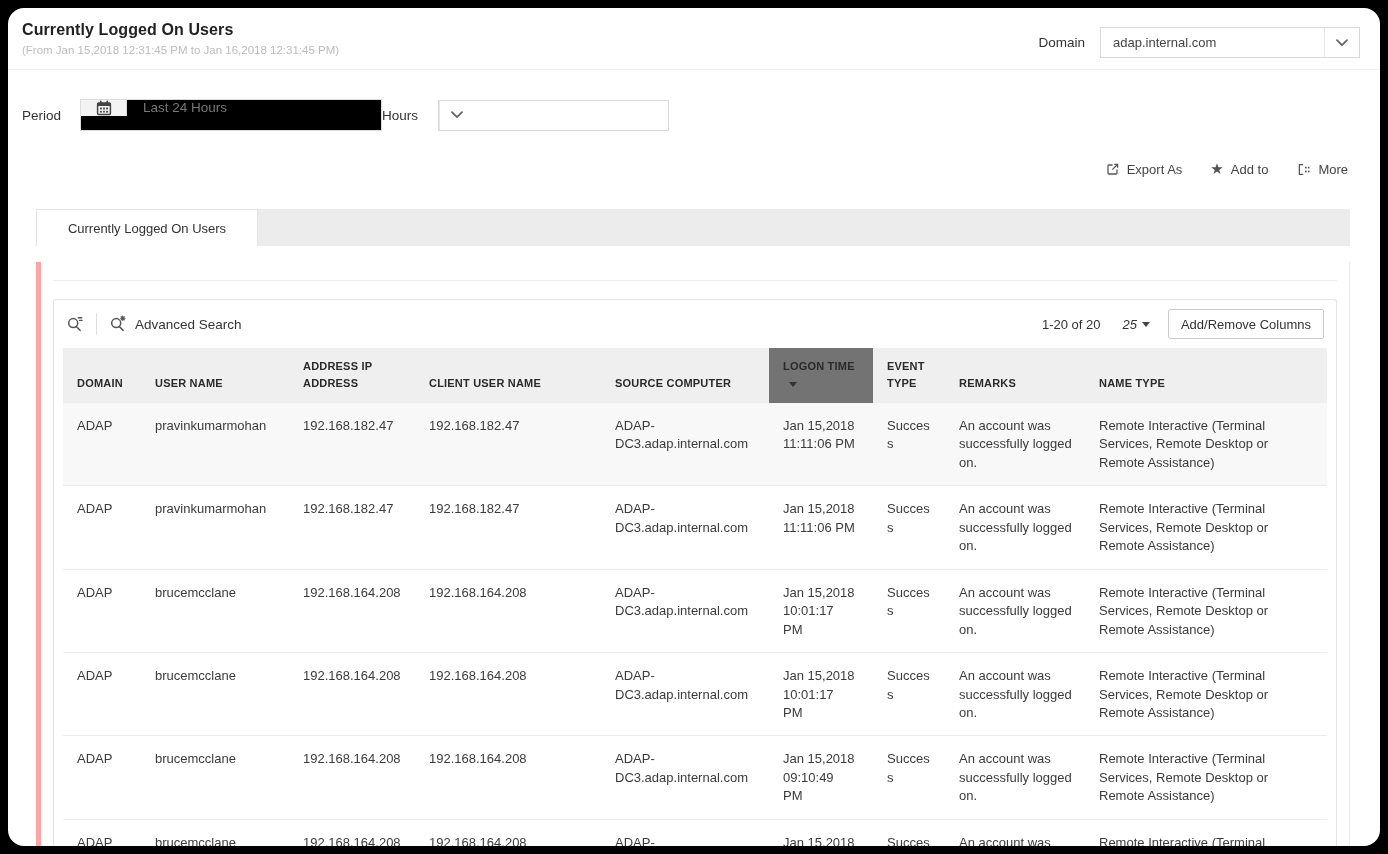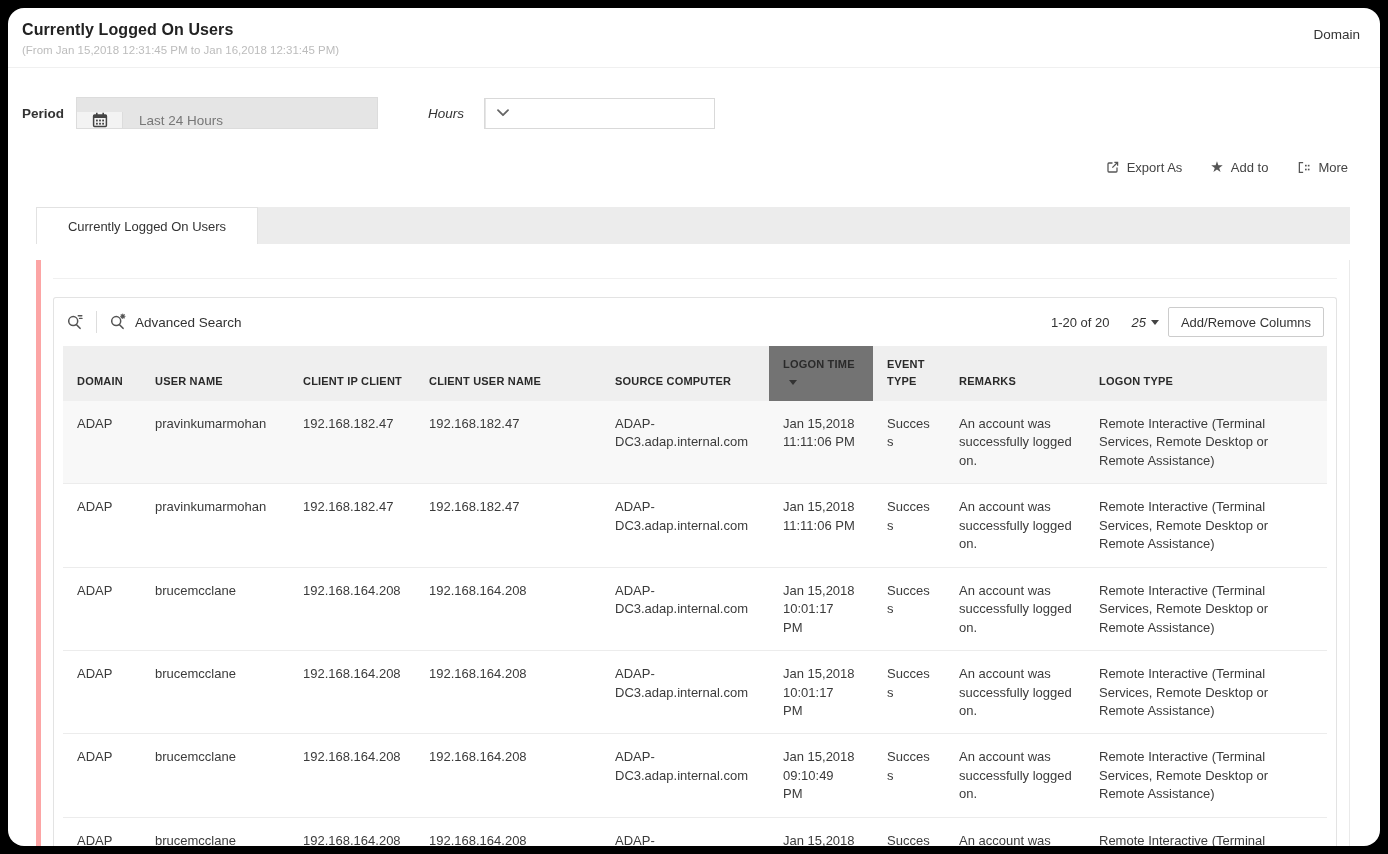--- a/index.html
+++ b/index.html
@@ -16,27 +16,27 @@
   .subtitle { font-size:11.5px; color:#bcbcbc; margin-top:5px; }
   .domain-wrap { display:flex; align-items:center; gap:15px; margin-top:6px; }
   .domain-label { font-size:13.5px; color:#333; }
   .select { display:flex; align-items:stretch; border:1px solid #d9d9d9; height:31px; background:#fff; cursor:pointer; }
   .select .val { display:flex; align-items:center; padding:0 12px; font-size:13px; color:#444; flex:1; }
   .select .caret { width:35px; display:flex; align-items:center; justify-content:center; border-left:1px solid #e6e6e6; }
 
   
   .filters { display:flex; align-items:center; padding:13px 14px 0; }
   .filter-label { font-size:13.5px; color:#333; }
-  .lbl-period { margin-right:12px;font-weight:bold; }
-  .period-box { display:flex; align-items:flex-end; width:302px; height:32px;
-                border:1px solid #dcdcdc; background:#e5e5e5; cursor:pointer; }
+  .lbl-period { margin-right:19px; }
+  .period-box { display:flex; align-items:flex-start; width:302px; height:32px;
+                border:1px solid #dcdcdc; background:#000000; cursor:pointer; }
   .period-box .cal { width:46px; display:flex; align-items:center; justify-content:center;
                      background:#f3f3f3; border-right:1px solid #dcdcdc; }
   .period-box .pval { display:flex; align-items:center; padding-left:16px; font-size:13.5px; color:#777; }
-  .lbl-hours { margin-left:50px; margin-right:20px;font-style:italic; }
+  .lbl-hours { margin-right:20px; }
   .hours-select { width:231px; }
 
   
   .actions-row { display:flex; justify-content:flex-end; align-items:center; gap:28px; padding:15px 32px 0 0; }
   .action { display:flex; align-items:center; gap:7px; font-size:13px; color:#444; cursor:pointer; }
   .star-glyph { font-family:"DejaVu Sans", sans-serif; font-size:15px; color:#555; line-height:1; }
 
   
   .tabs { margin:16px 30px 0 28px; display:flex; background:#ececec; height:37px; }
   .tab-active { width:222px; background:#fff; border:1px solid #e2e2e2; border-bottom:none;
@@ -52,21 +52,21 @@
 
   .list-toolbar { display:flex; align-items:center; height:48px; padding:0 12px; flex:none; }
   .icon-btn { display:flex; align-items:center; cursor:pointer; }
   .vsep { width:1px; height:22px; background:#ddd; margin:0 12px; }
   .adv-label { font-size:13.5px; color:#333; margin-left:8px; cursor:pointer; }
   .spacer { flex:1; }
   .range { font-size:13px; color:#333; }
   .psize { display:flex; align-items:center; gap:5px; margin-left:22px; font-size:13px; color:#333; cursor:pointer;font-style:italic; }
   .tri-down { width:0; height:0; border-left:4px solid transparent; border-right:4px solid transparent;
               border-top:5px solid #444; display:inline-block; }
-  .add-remove-btn { margin-left:9px; border:1px solid #ccc; background:#fff; height:30px; padding:0 12px;
+  .add-remove-btn { margin-left:18px; border:1px solid #ccc; background:#fff; height:30px; padding:0 12px;
                     font-size:13px; color:#333; border-radius:2px; font-family:inherit; cursor:pointer; }
 
   
   table { border-collapse:collapse; table-layout:fixed; margin:0 9px; width:calc(100% - 18px); }
   th { background:#efefef; font-size:11px; font-weight:700; color:#2a2a2a; text-align:left;
        vertical-align:bottom; padding:10px 10px 12px 14px; line-height:1.5; letter-spacing:.2px; }
   th.sorted { background:#737373; }
   .sort-caret { width:0; height:0; border-left:4px solid transparent; border-right:4px solid transparent;
                 border-top:5px solid #333; display:inline-block; margin-left:6px; }
   td { font-size:13px; color:#3b3b3b; vertical-align:top; padding:14px 10px 13px 14px;
@@ -89,20 +89,28 @@
 <div class="frame">
   <div class="app">
 
     <div class="top">
       <div>
         <div class="title">Currently Logged On Users</div>
         <div class="subtitle">(From Jan 15,2018 12:31:45 PM to Jan 16,2018 12:31:45 PM)</div>
       </div>
       <div class="domain-wrap">
         <span class="domain-label">Domain</span>
+        <div class="select" style="width:260px;">
+          <span class="val">adap.internal.com</span>
+          <span class="caret">
+            <svg width="12" height="8" viewBox="0 0 12 8">
+                <path d="M1 1.2 6 6.2 11 1.2" fill="none" stroke="#666" stroke-width="1.8" stroke-linecap="round" stroke-linejoin="round"></path>
+              </svg>
+          </span>
+        </div>
       </div>
     </div>
 
     <div class="filters">
       <span class="filter-label lbl-period">Period</span>
       <div class="period-box">
         <span class="cal">
           <svg width="16" height="16" viewBox="0 0 16 16">
             <rect x="1.6" y="3" width="12.8" height="11.4" rx="1" fill="none" stroke="#444" stroke-width="1.5"></rect>
             <rect x="1.6" y="3" width="12.8" height="3" fill="#444"></rect>
@@ -196,27 +204,27 @@
             <span class="tri-down"></span>
           </span>
           <button class="add-remove-btn">Add/Remove Columns</button>
         </div>
 
         <table>
           <thead>
             <tr>
                 <th><span>DOMAIN</span></th>
                 <th><span>USER NAME</span></th>
-                <th><span>CLIENT IP CLIENT</span></th>
+                <th><span>ADDRESS IP ADDRESS</span></th>
                 <th><span>CLIENT USER NAME</span></th>
                 <th><span>SOURCE COMPUTER</span></th>
                 <th class="sorted"><span>LOGON TIME</span><span class="sort-caret"></span></th>
                 <th><span>EVENT TYPE</span></th>
                 <th><span>REMARKS</span></th>
-                <th><span>LOGON TYPE</span></th>
+                <th><span>NAME TYPE</span></th>
               </tr>
           </thead>
           <tbody>
               <tr class="hl">
                 <td>ADAP</td>
                 <td>pravinkumarmohan</td>
                 <td>192.168.182.47</td>
                 <td>192.168.182.47</td>
                 <td>ADAP-DC3.adap.internal.com</td>
                 <td>Jan 15,2018 11:11:06 PM</td>

